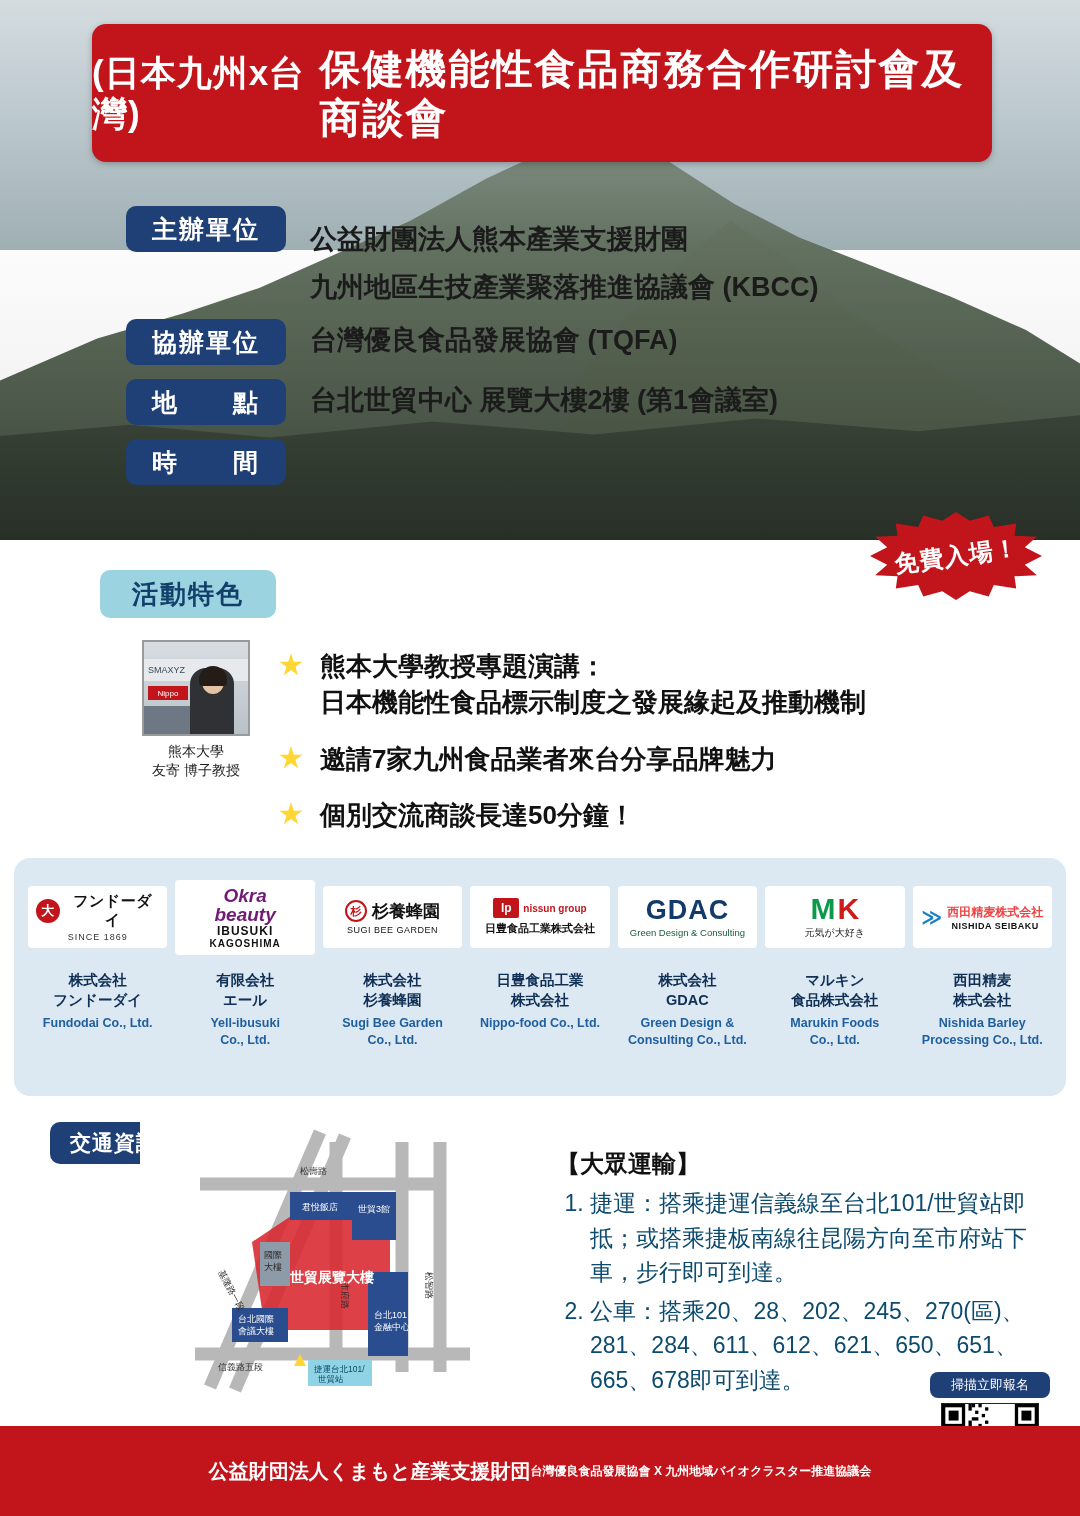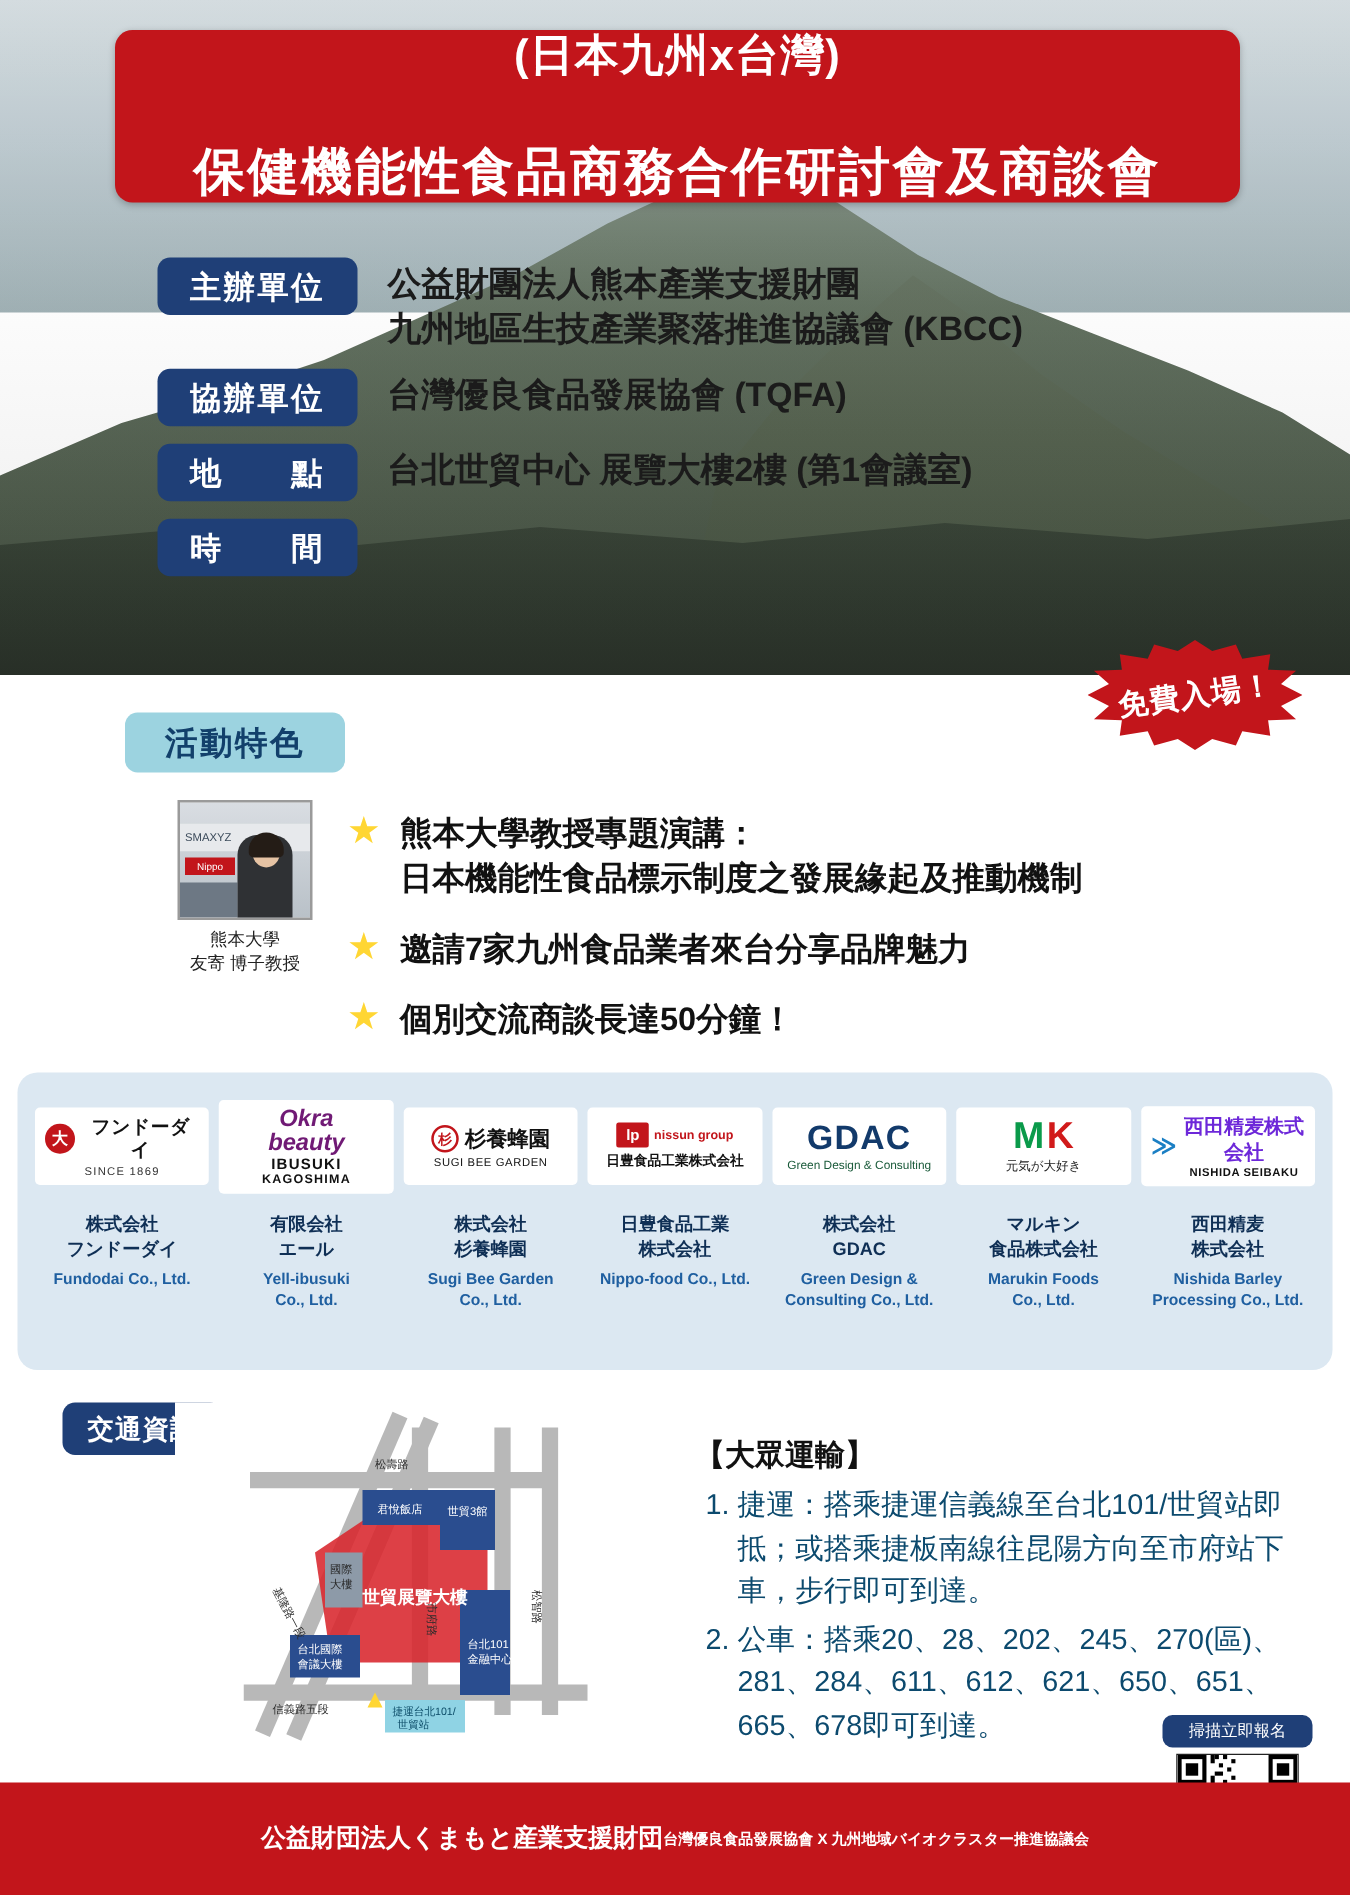--- a/index.html
+++ b/index.html
@@ -49,23 +49,23 @@
 
   
   .title-banner {
     position: absolute;
     left: 92px; top: 24px;
     width: 900px; height: 138px;
     background: #c2151b;
     border-radius: 14px;
     color: #ffffff;
     display: flex;
-    flex-direction: column;
+    flex-direction: row;
     align-items: center;
-    justify-content: space-between;
+    justify-content: center;
     box-shadow: 0 2px 6px rgba(0,0,0,0.25);
   }
   .title-line1 {
     font-size: 35px;
     font-weight: bold;
     letter-spacing: 1px;
     line-height: 1.18;
   }
   .title-line2 {
     font-size: 41px;
@@ -101,21 +101,21 @@
     letter-spacing: 2px;
   }
   .info-text {
     margin-left: 24px;
     color: #1b1b1b;
     font-size: 27px;
     line-height: 1.34;
     font-weight: 600;
     padding-top: 3px;
   }
-  .info-text .sub { display: block; }
+  .info-text .sub { display: block; margin-top: 12px; }
 
   
   .free-badge {
     position: absolute;
     right: 38px; top: 512px;
     width: 172px; height: 88px;
     display: flex; align-items: center; justify-content: center;
   }
   .free-badge .star {
     position: absolute; inset: 0;
@@ -271,21 +271,21 @@
   .logo-ibusuki { font-size: 12px; font-weight: bold; color:#111; letter-spacing: 1px; }
   .logo-kagoshima { font-size: 10px; font-weight: bold; color:#111; letter-spacing: 1px; }
   .gdac { font-size: 27px; font-weight: bold; color: #123a6b; letter-spacing: 1px; line-height: 1; }
   .gdac-sub { font-size: 9.5px; color: #1a5a3a; margin-top:3px; }
   .mk-wrap { display:flex; align-items:center; justify-content:center; gap:2px; }
   .mk-m { font-size: 30px; font-weight: bold; color:#0a9a4a; line-height:1; }
   .mk-k { font-size: 30px; font-weight: bold; color:#d11a1a; line-height:1; }
   .mk-sub { font-size: 10px; color:#222; margin-top:2px; }
   .nishida-row { display:flex; align-items:center; gap:5px; }
   .nishida-mark { font-size: 20px; color:#1b7fc4; font-weight:bold; line-height:1; }
-  .nishida-jp { font-size: 16px; font-weight:bold; color:#6d28d9; }
+  .nishida-jp { font-size: 12px; font-weight:bold; color:#ef4444; }
   .nishida-en { font-size: 9px; font-weight:bold; color:#111; letter-spacing:0.5px; }
   .nippo-row { display:flex; align-items:center; gap:4px; }
   .nippo-badge { width:26px;height:20px;background:#c2151b;color:#fff;font-size:12px;font-weight:bold;display:flex;align-items:center;justify-content:center;border-radius:2px;}
   .nippo-grp { font-size:10px;color:#c2151b;font-weight:bold;}
   .nippo-jp { font-size:11px;font-weight:bold;color:#111;margin-top:3px;}
   .sugi-row { display:flex; align-items:center; gap:5px;}
   .sugi-circle { width:22px;height:22px;border-radius:50%;border:2px solid #c2151b;color:#c2151b;font-size:11px;display:flex;align-items:center;justify-content:center;font-weight:bold;}
   .sugi-jp { font-size:17px;font-weight:bold;color:#111;}
   .sugi-en { font-size:9px;color:#111;letter-spacing:0.5px;margin-top:2px;}
   .company-jp {

